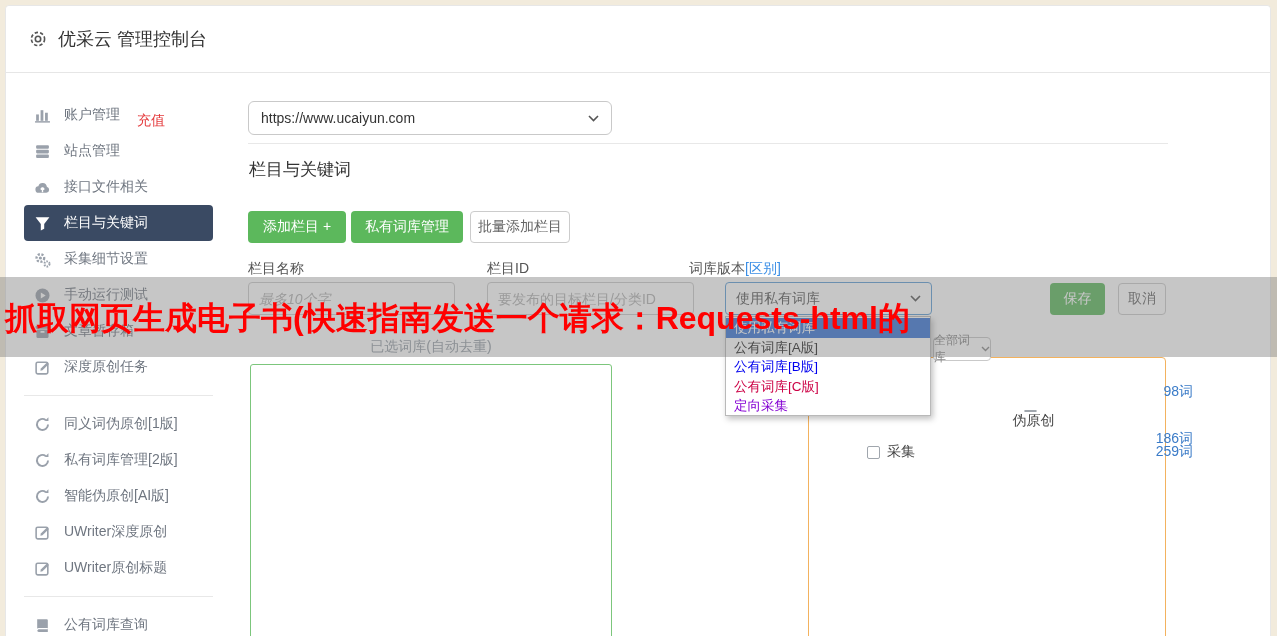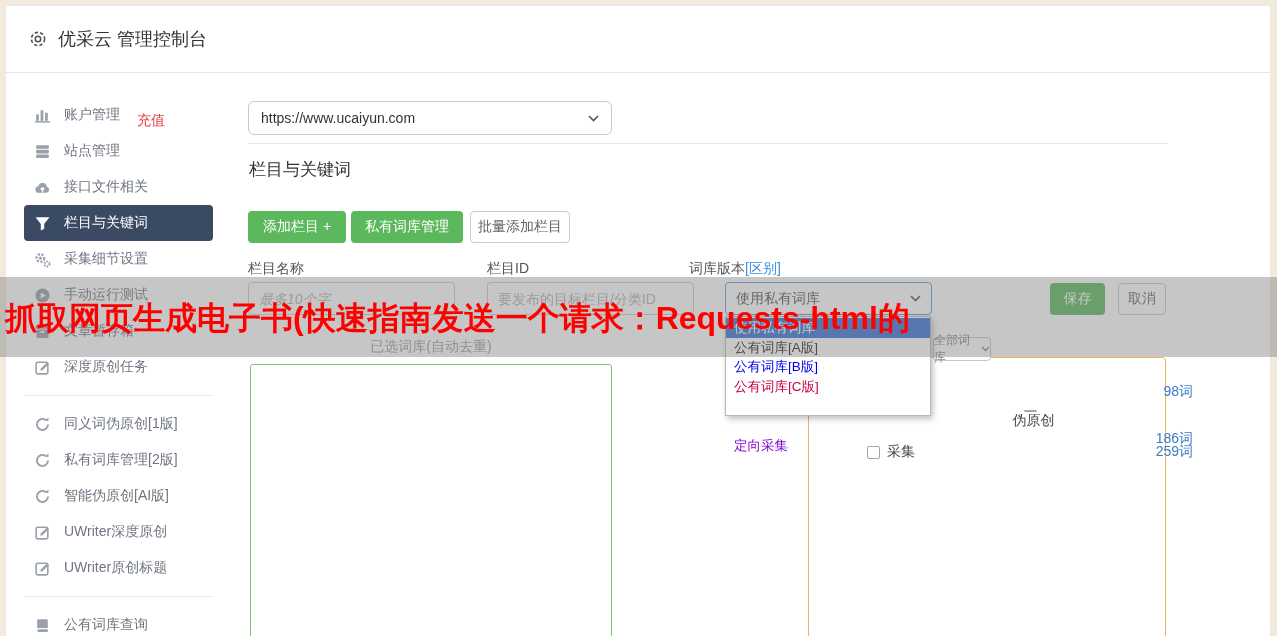--- a/index.html
+++ b/index.html
@@ -310,19 +310,19 @@
         <span class="rl">采集</span>
         <span class="rc">259词</span>
       </div>
     </div>
 
   <div class="dropdown" id="dropdown">
       <div class="dd-opt sel">使用私有词库</div>
       <div class="dd-opt" style="color: rgb(34, 34, 34);">公有词库[A版]</div>
       <div class="dd-opt" style="color: rgb(0, 0, 238);">公有词库[B版]</div>
       <div class="dd-opt" style="color: rgb(204, 0, 68);">公有词库[C版]</div>
-      <div class="dd-opt" style="color: rgb(132, 0, 211); margin-top: 40px;">定向采集</div>
+      <div class="dd-opt" style="color: rgb(132, 0, 211);">定向采集</div>
     </div>
 
   <div class="overlay">
     <div class="wm">抓取网页生成电子书(快速指南发送一个请求：Requests-html的</div>
   </div>
 </div>
 
 </body></html>

